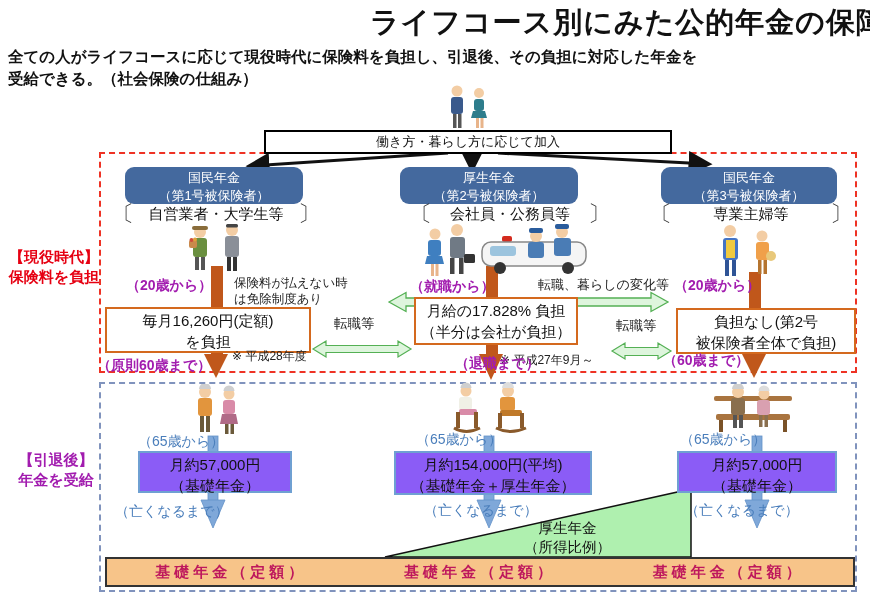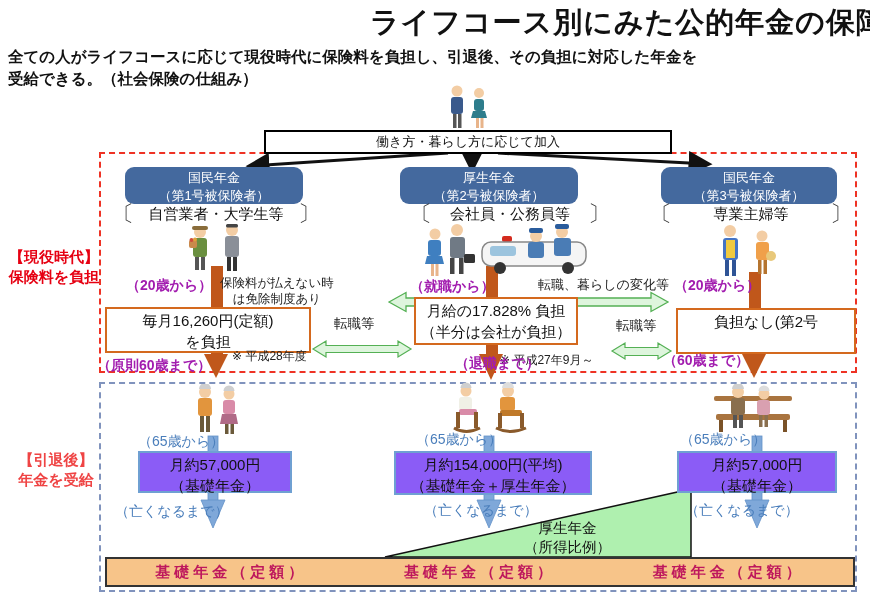--- a/index.html
+++ b/index.html
@@ -10,21 +10,21 @@
   .abs{position:absolute;}
   #title{top:3px;left:16px;width:100%;text-align:right;font-size:29px;font-weight:bold;letter-spacing:1px;}
   #subtitle{top:46px;left:8px;width:856px;font-size:15.5px;font-weight:bold;line-height:1.42;}
   #join-box{left:264px;top:130px;width:404px;height:20px;border:2px solid #000;background:#fff;
     text-align:center;font-size:13px;line-height:20px;z-index:3;}
   .dash-red{left:99px;top:152px;width:758px;height:221px;border:2px dashed #ee3224;box-sizing:border-box;z-index:0;}
   .dash-blue{left:99px;top:382px;width:758px;height:210px;border:2px dashed #8093bd;box-sizing:border-box;z-index:0;}
   #svg-layer{left:0;top:0;z-index:1;pointer-events:none;}
   .section-label{width:104px;text-align:center;font-size:15px;font-weight:bold;line-height:1.3;z-index:2;}
   #label-working{left:2px;top:247px;color:#e60012;}
-  #label-retired{left:4px;top:450px;color:#ef4444;}
+  #label-retired{left:4px;top:450px;color:#a21caf;}
   .col-header{background:#44699e;color:#fff;border-radius:9px;text-align:center;
     font-size:13px;line-height:1.38;padding-top:2px;box-sizing:border-box;z-index:2;}
   #header-1{left:125px;top:167px;width:178px;height:37px;}
   #header-2{left:400px;top:167px;width:178px;height:37px;}
   #header-3{left:661px;top:167px;width:176px;height:37px;}
   .bracket-row{display:flex;justify-content:space-between;align-items:center;height:26px;
     font-size:15px;z-index:2;}
   .bracket-row .br{font-size:22px;font-weight:300;color:#333;line-height:26px;}
   #group-1{left:112px;top:201px;width:208px;}
   #group-2{left:410px;top:201px;width:200px;}
@@ -213,37 +213,38 @@
       <rect x="40" y="20" width="13" height="18" rx="3" fill="#f0a04a"></rect>
     <circle cx="55" cy="34" r="5" fill="#e8c87a"></circle>
     <rect x="42" y="38" width="3.5" height="14" fill="#b5742f"></rect>
       <rect x="47.5" y="38" width="3.5" height="14" fill="#b5742f"></rect>
   </svg>
 
   <div class="abs red-label" style="left:126px;top:277px;">（20歳から）</div>
   <div class="abs red-label" style="left:410px;top:278px;">（就職から）</div>
   <div class="abs red-label" style="left:674px;top:277px;">（20歳から）</div>
 
-  <div class="abs note" style="left:220px;top:275px;text-align:center;">
+  <div class="abs note" style="left:234px;top:275px;">
     <div>保険料が払えない時</div>
     <div>は免除制度あり</div>
   </div>
 
   <div class="abs flow-label" style="left:538px;top:276px;">転職、暮らしの変化等</div>
 
   <div class="abs pay-box" id="pay-1">
     <div>毎月16,260円(定額)</div>
     <div>を負担</div>
   </div>
   <div class="abs pay-box" id="pay-2">
     <div>月給の17.828% 負担</div>
     <div>（半分は会社が負担）</div>
   </div>
   <div class="abs pay-box" id="pay-3">
     <div>負担なし(第2号</div>
+    <div>被保険者全体で負担)</div>
   </div>
 
   <div class="abs flow-label" style="left:334px;top:315px;font-size:13.5px;">転職等</div>
   <div class="abs flow-label" style="left:616px;top:317px;font-size:13.5px;">転職等</div>
 
   <div class="abs note" style="left:232px;top:349px;font-size:12px;">※ 平成28年度</div>
   <div class="abs note" style="left:500px;top:353px;font-size:12px;">※ 平成27年9月～</div>
 
   <div class="abs red-label" style="left:97px;top:357px;">（原則60歳まで）</div>
   <div class="abs red-label" style="left:455px;top:355px;">（退職まで）</div>

